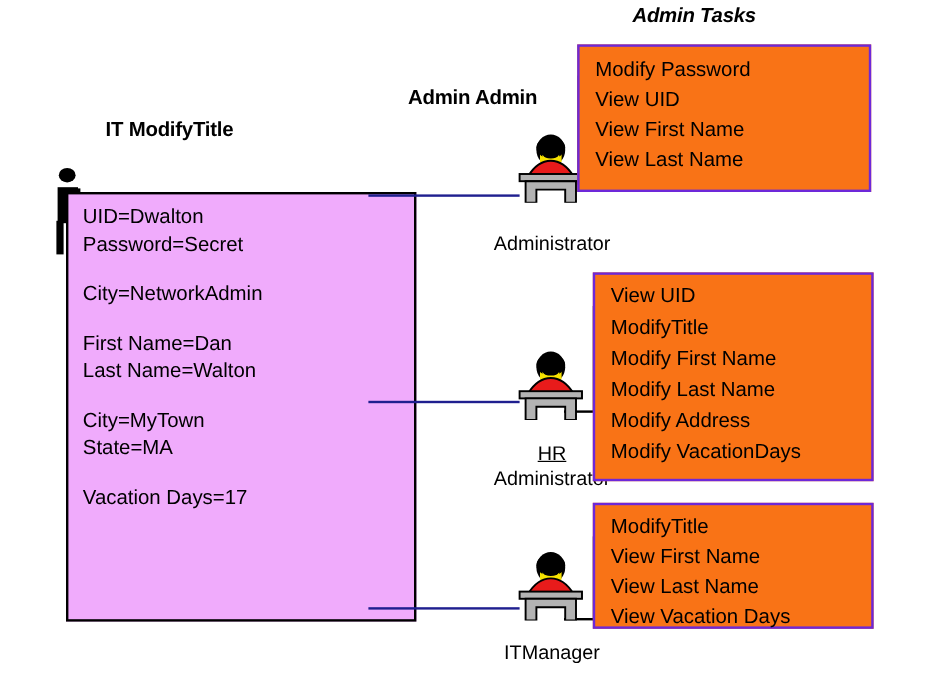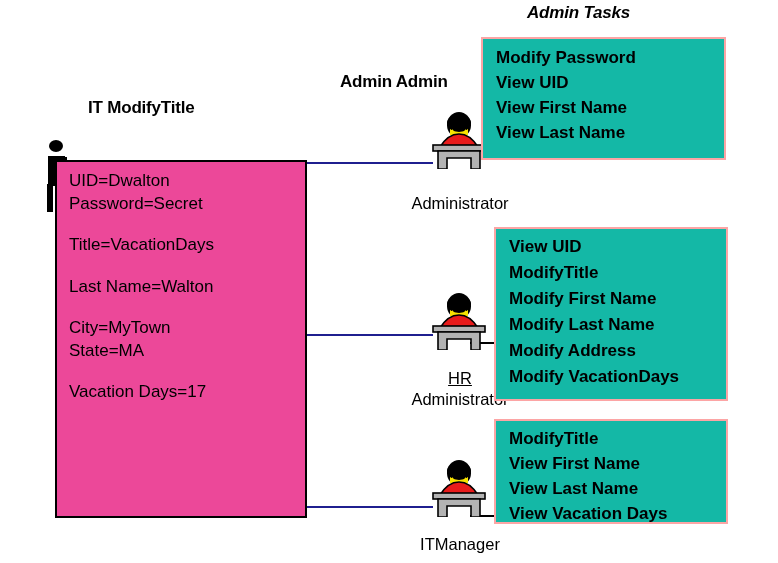--- a/index.html
+++ b/index.html
@@ -27,25 +27,25 @@
   }
   #heading-it-administator { left: 88px;  top: 98px; }
   #heading-admin-roles     { left: 340px; top: 72px; }
   #heading-admin-tasks     { left: 527px; top: 3px; font-style: italic;  }
 
   
   #user-attributes-box {
     position: absolute;
     left: 55px;
     top: 160px;
-    width: 252px;
+    width: 292px;
     height: 358px;
     border: 2px solid #000000;
     box-sizing: border-box;
-    background: #ec4899;
+    background: #f0abfc;
     text-decoration: underline;
   }
   .attr-list {
     position: absolute;
     left: 12px;
     top: 8px;
     font-size: 17px;
     line-height: 22.5px;
     color: #000000;
     white-space: nowrap;
@@ -83,24 +83,23 @@
 
   #role-label-help-desk-1 { left: 350px; top: 173px; }
   #role-label-help-desk-2 { left: 350px; top: 194px; }
   #role-label-hr-1        { left: 350px; top: 369px; text-decoration: underline; }
   #role-label-hr-2        { left: 350px; top: 390px; }
   #role-label-it-mgr-1    { left: 350px; top: 535px; }
 
   
   .task-box {
     position: absolute;
-    border: 2px solid #fca5a5;
+    border: 2px solid #6d28d9;
     box-sizing: border-box;
-    background: #14b8a6;
-    font-weight: bold;
+    background: #f97316;
   }
   #task-box-help-desk { left: 481px; top: 37px;  width: 245px; height: 123px; }
   #task-box-hr        { left: 494px; top: 227px; width: 234px; height: 174px; }
   #task-box-it-mgr    { left: 494px; top: 419px; width: 234px; height: 105px; }
 
   .task-list {
     position: absolute;
     left: 13px;
     top: 6px;
     font-size: 17px;
@@ -159,22 +158,23 @@
       <rect x="12" y="46" width="6" height="28" fill="#000000"></rect>
       <rect x="19" y="19" width="4" height="30" fill="#000000"></rect>
     </svg>
   </div>
 
   <div id="user-attributes-box">
     <div class="attr-list">
       <div class="attr-line">UID=Dwalton</div>
       <div class="attr-line">Password=Secret</div>
       <div class="attr-gap"></div>
-      <div class="attr-line">Title=VacationDays</div>
-      <div class="attr-gap"></div>
+      <div class="attr-line">City=NetworkAdmin</div>
+      <div class="attr-gap"></div>
+      <div class="attr-line">First Name=Dan</div>
       <div class="attr-line">Last Name=Walton</div>
       <div class="attr-gap"></div>
       <div class="attr-line">City=MyTown</div>
       <div class="attr-line">State=MA</div>
       <div class="attr-gap"></div>
       <div class="attr-line">Vacation Days=17</div>
     </div>
   </div>
 
   <div class="connector" id="connector-help-desk"></div>

